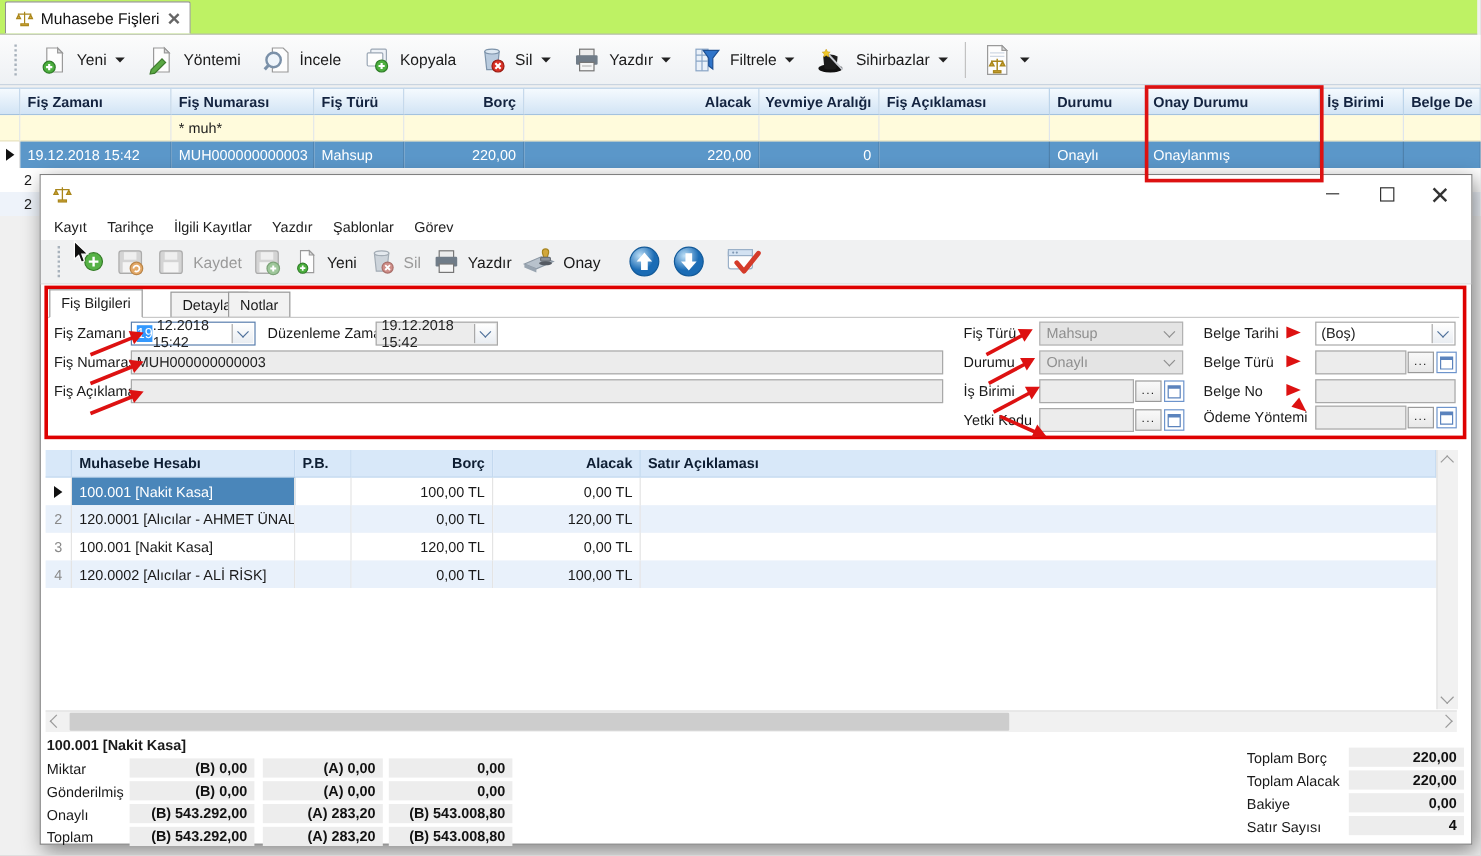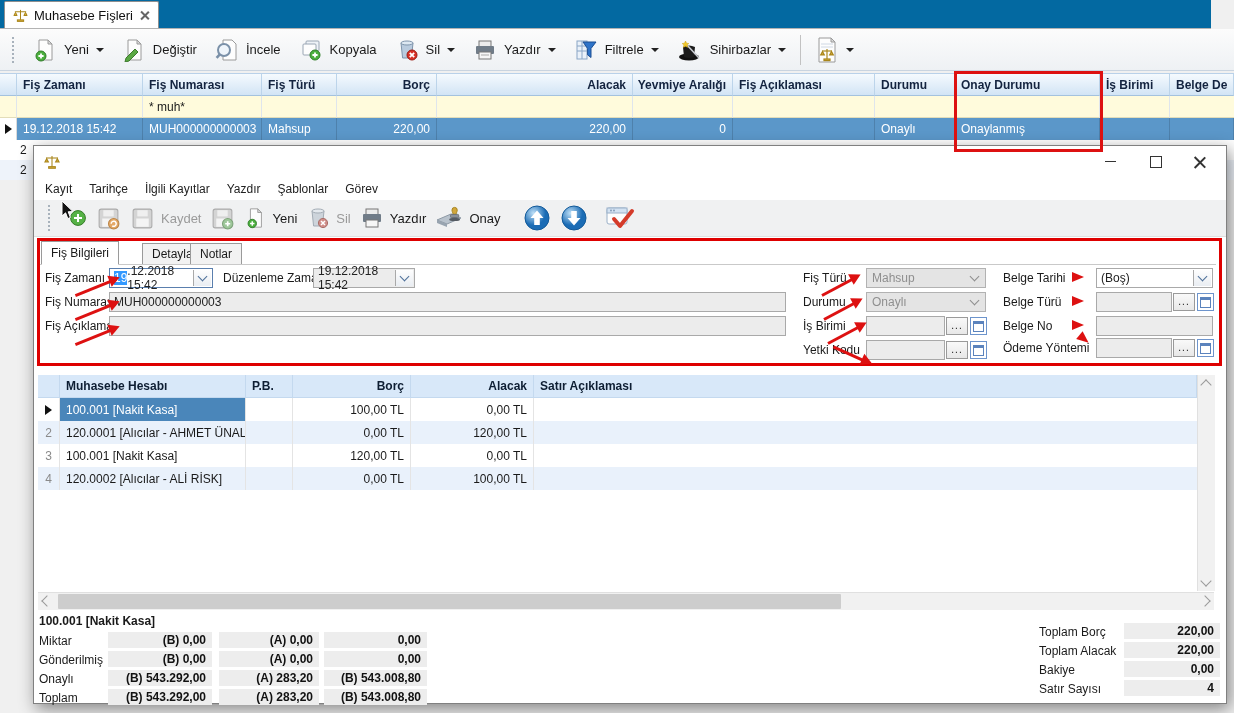--- a/index.html
+++ b/index.html
@@ -3,21 +3,21 @@
 <meta charset="utf-8">
 <style>
   html,body{margin:0;padding:0;background:#cfcfcf;}
   body{font-family:"Liberation Sans","DejaVu Sans",sans-serif;font-size:12px;color:#1a1a1a;}
   .screen{position:relative;width:1234px;height:713px;background:#f0f0f0;overflow:hidden;margin:0 auto;}
   .abs{position:absolute;}
   .bold{font-weight:bold;}
   .nowrap{white-space:nowrap;overflow:hidden;}
 
   
-  .tabstrip{left:0;top:0;width:1211px;height:28px;background:#0369a1;border-bottom:1px solid #b3b3b3;}
+  .tabstrip{left:0;top:0;width:1211px;height:28px;background:#bef264;border-bottom:1px solid #b3b3b3;padding-left:20px;}
   .tab{position:absolute;left:4px;top:1px;height:27px;background:#fff;border:1px solid #8f8f8f;border-bottom:none;border-radius:2px 2px 0 0;display:flex;align-items:center;gap:6px;padding:0 8px;box-sizing:border-box;}
   .tab-label{font-size:13px;color:#111;}
   .xcross{position:relative;width:11px;height:11px;display:inline-block;}
   .xcross::before,.xcross::after{content:'';position:absolute;left:5px;top:0;width:1.6px;height:11px;background:#666;}
   .xcross::before{transform:rotate(45deg);} .xcross::after{transform:rotate(-45deg);}
 
   .mtoolbar{left:0;top:29px;width:1234px;height:42px;background:linear-gradient(#fcfcfc,#eef1f4);border-bottom:1px solid #c9d4e0;display:flex;align-items:center;padding-left:6px;box-sizing:border-box;}
   .grip{width:4px;height:26px;border-left:2px dotted #a8b2bc;margin:0 6px;}
   .tbtn{display:flex;align-items:center;gap:7px;padding:4px 9px;border-radius:3px;font-size:13px;color:#1a1a1a;}
   .caret{width:0;height:0;border-left:4px solid transparent;border-right:4px solid transparent;border-top:4px solid #222;}
@@ -143,21 +143,21 @@
     </div>
 
     <div class="tbtn">
       <span>
           <svg width="24" height="24" viewBox="0 0 24 24">
             <path d="M6 2 h9 l4 4 v16 H6 z" fill="#fdfdfd" stroke="#9a9a9a"></path>
             <path d="M15 2 l4 4 h-4 z" fill="#dcdcdc" stroke="#9a9a9a"></path>
             <path d="M4 20 l9 -9 3 3 -9 9 -4 1 z" fill="#5aa843" stroke="#3c7a2c"></path>
           </svg>
         </span>
-      <span>Değiştir</span>
+      <span>Yöntemi</span>
     </div>
 
     <div class="tbtn">
       <span>
           <svg width="24" height="24" viewBox="0 0 24 24">
             <path d="M8 2 h9 l4 4 v16 H8 z" fill="#fdfdfd" stroke="#9a9a9a"></path>
             <circle cx="9" cy="12" r="6" fill="#eef4fa" stroke="#7a90a8" stroke-width="2"></circle>
             <line x1="4.8" y1="16.4" x2="1.6" y2="19.8" stroke="#7a90a8" stroke-width="2.6"></line>
           </svg>
         </span>

